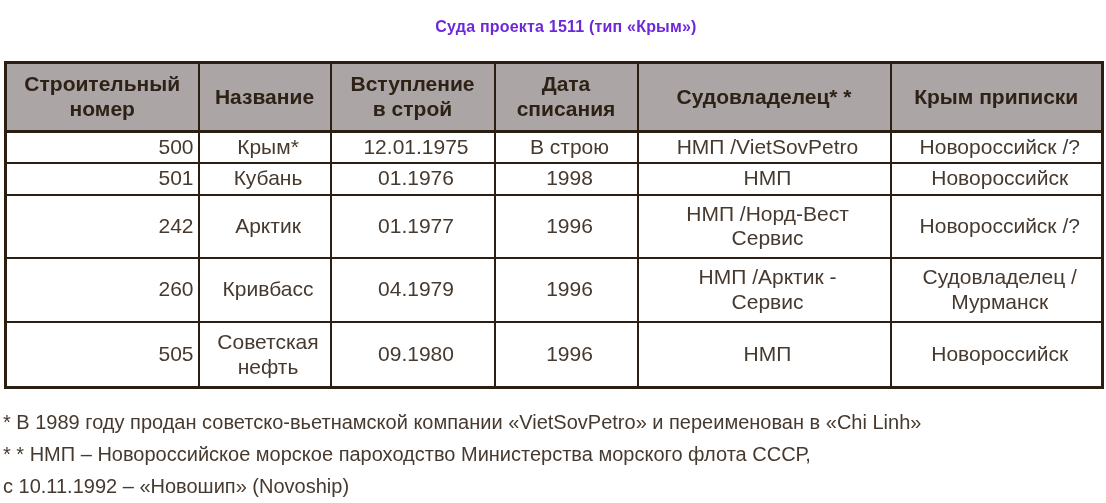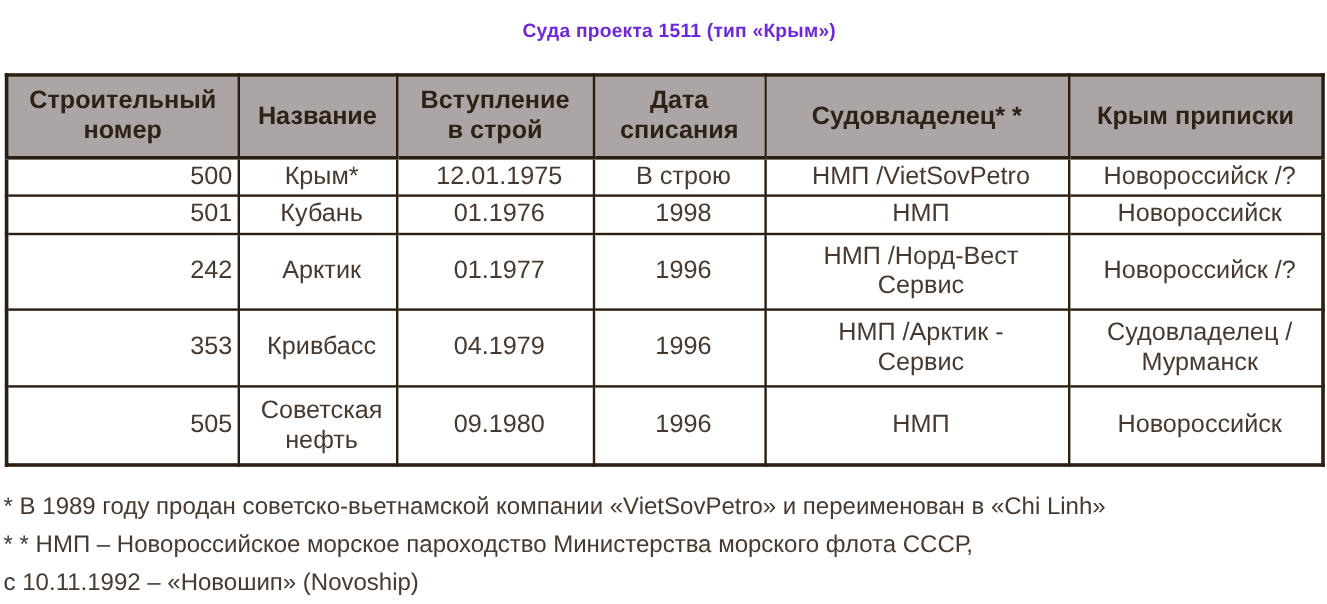--- a/index.html
+++ b/index.html
@@ -102,21 +102,21 @@
       <tr class="h63">
         <td class="c-num">242</td>
         <td>Арктик</td>
         <td>01.1977</td>
         <td>1996</td>
         <td>НМП /Норд-Вест
 Сервис</td>
         <td>Новороссийск /?</td>
       </tr>
       <tr class="h64">
-        <td class="c-num">353</td>
+        <td class="c-num">260</td>
         <td>Кривбасс</td>
         <td>04.1979</td>
         <td>1996</td>
         <td>НМП /Арктик -
 Сервис</td>
         <td>Судовладелец /
 Мурманск</td>
       </tr>
       <tr class="h66">
         <td class="c-num">505</td>

